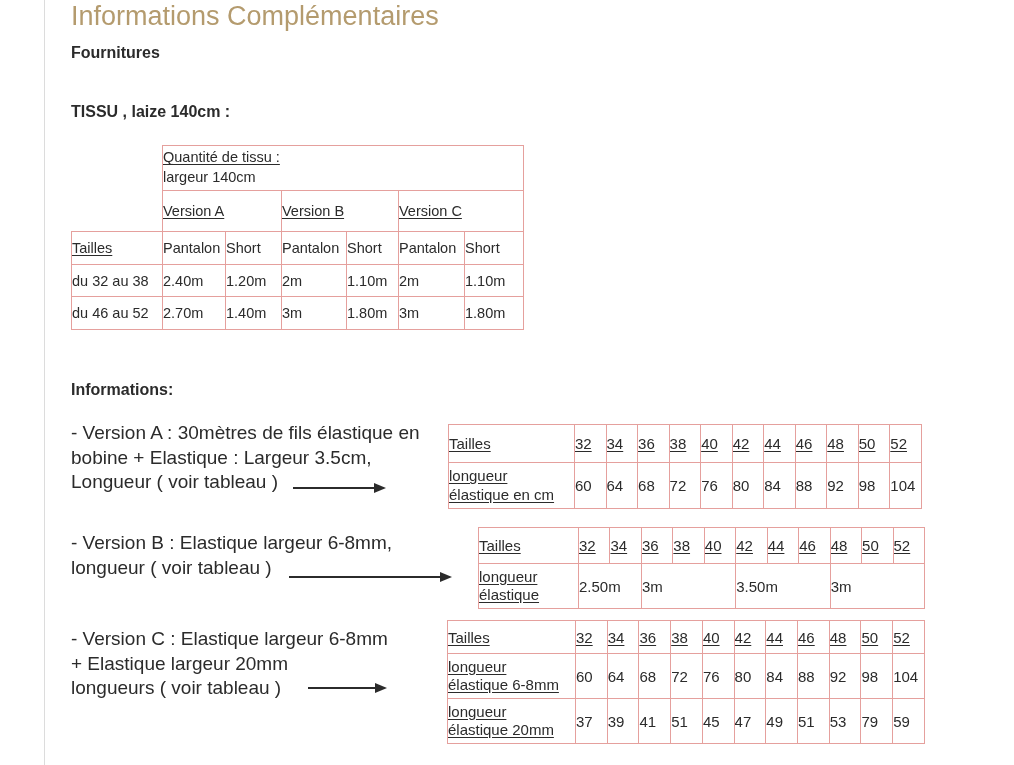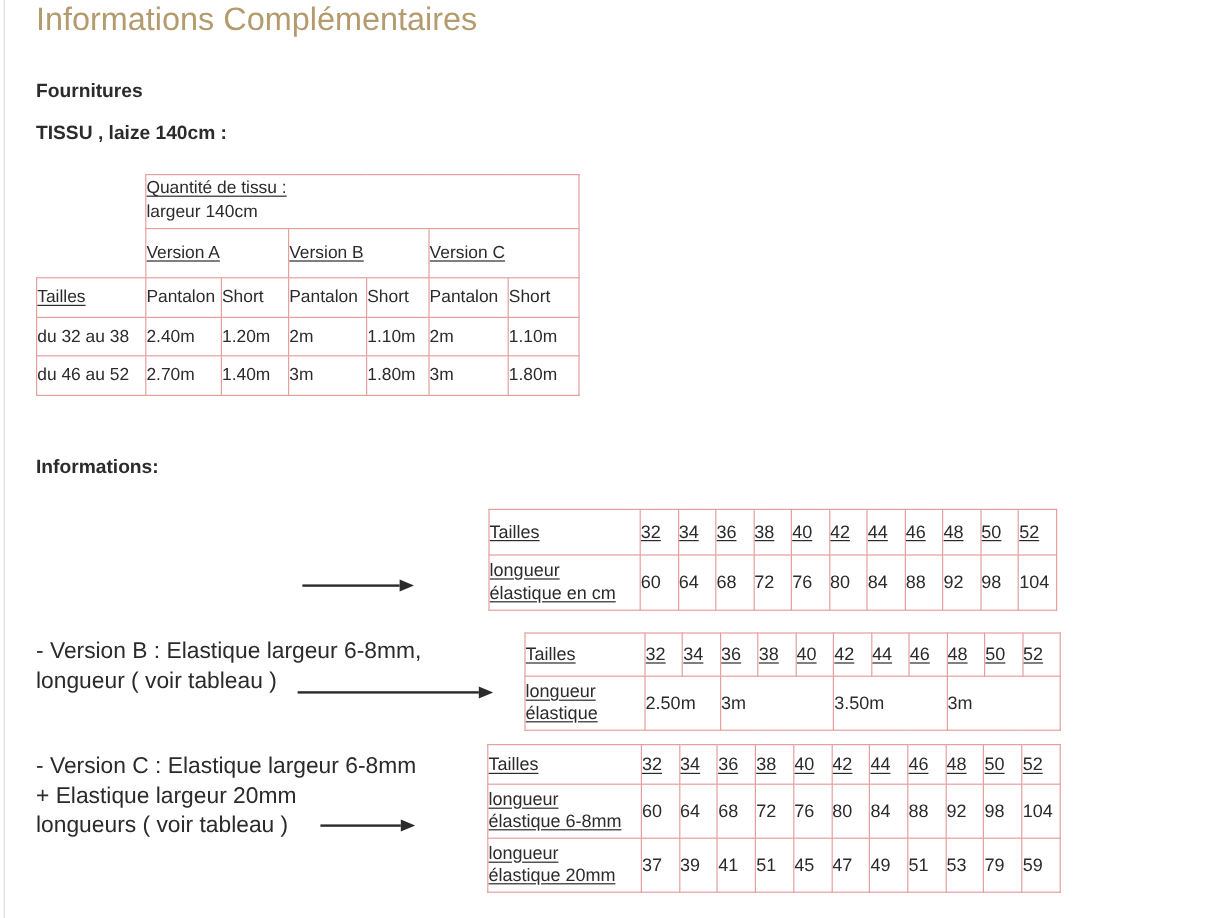--- a/index.html
+++ b/index.html
@@ -1,18 +1,18 @@
 <!DOCTYPE html>
 <html style="--accent-title: #b49b6e; --table-border: #e5a09d; --text: #2b2b2b;"><head>
 <meta charset="utf-8">
 <style>
   html,body{margin:0;padding:0;background:#ffffff;}
   .page{
     position:relative;width:892px;height:765px;background:#fff;
-    font-family:"Liberation Sans", sans-serif;color:var(--text,#2b2b2b);overflow:hidden;
+    font-family:"Liberation Sans", sans-serif;color:var(--text,#2b2b2b);overflow:hidden;margin-left:41px;
   }
   .edge{position:absolute;left:3px;top:0;bottom:0;width:1px;background:#dcdcdc;}
   .title{position:absolute;left:30px;top:1px;font-size:27px;font-weight:400;color:var(--accent-title,#b49b6e);}
   .hbold{position:absolute;left:30px;font-size:16px;font-weight:bold;color:var(--text,#2b2b2b);}
   .vtext{position:absolute;left:30px;font-size:19px;line-height:24.5px;white-space:pre-line;color:var(--text,#2b2b2b);}
   .tbl{position:absolute;border-collapse:collapse;table-layout:fixed;text-align:left;color:var(--text,#2b2b2b);}
   .tbl td{border:1px solid var(--table-border,#e5a09d);padding:0;vertical-align:middle;overflow:hidden;}
   .tbl td.noborder{border:none;}
   .u{text-decoration:underline;text-underline-offset:2px;}
   .pre{white-space:pre-line;line-height:1.22;}
@@ -34,21 +34,21 @@
   .arr-b{left:248px;top:571px;width:163px;}
   .arr-c{left:267px;top:682px;width:79px;}
 </style>
 </head>
 <body>
 
 <div class="page">
   <div class="edge"></div>
 
   <div class="title">Informations Complémentaires</div>
-  <div class="hbold" style="top:68px">Fournitures</div>
+  <div class="hbold" style="top:44px">Fournitures</div>
   <div class="hbold" style="top:103px">TISSU , laize 140cm :</div>
 
   <table class="tbl fabric">
     <colgroup>
       <col style="width:91px">
         <col style="width:63px">
         <col style="width:56px">
       <col style="width:65px">
         <col style="width:52px">
         <col style="width:66px">
@@ -93,20 +93,23 @@
           <td>3m</td>
           <td>1.80m</td>
           <td>3m</td>
           <td>1.80m</td>
         </tr>
   </tbody>
     </table>
 
   <div class="hbold" style="top:381px">Informations:</div>
 
+  <div class="vtext" style="top:421px">- Version A : 30mètres de fils élastique en
+bobine + Elastique : Largeur 3.5cm,
+Longueur ( voir tableau )</div>
   <div class="arrow arr-a">
     <span class="shaft"></span>
     <span class="head"></span>
   </div>
 
   <table class="tbl elastic ta">
     <colgroup>
         <col style="width:126px">
       </colgroup>
     <tbody>

